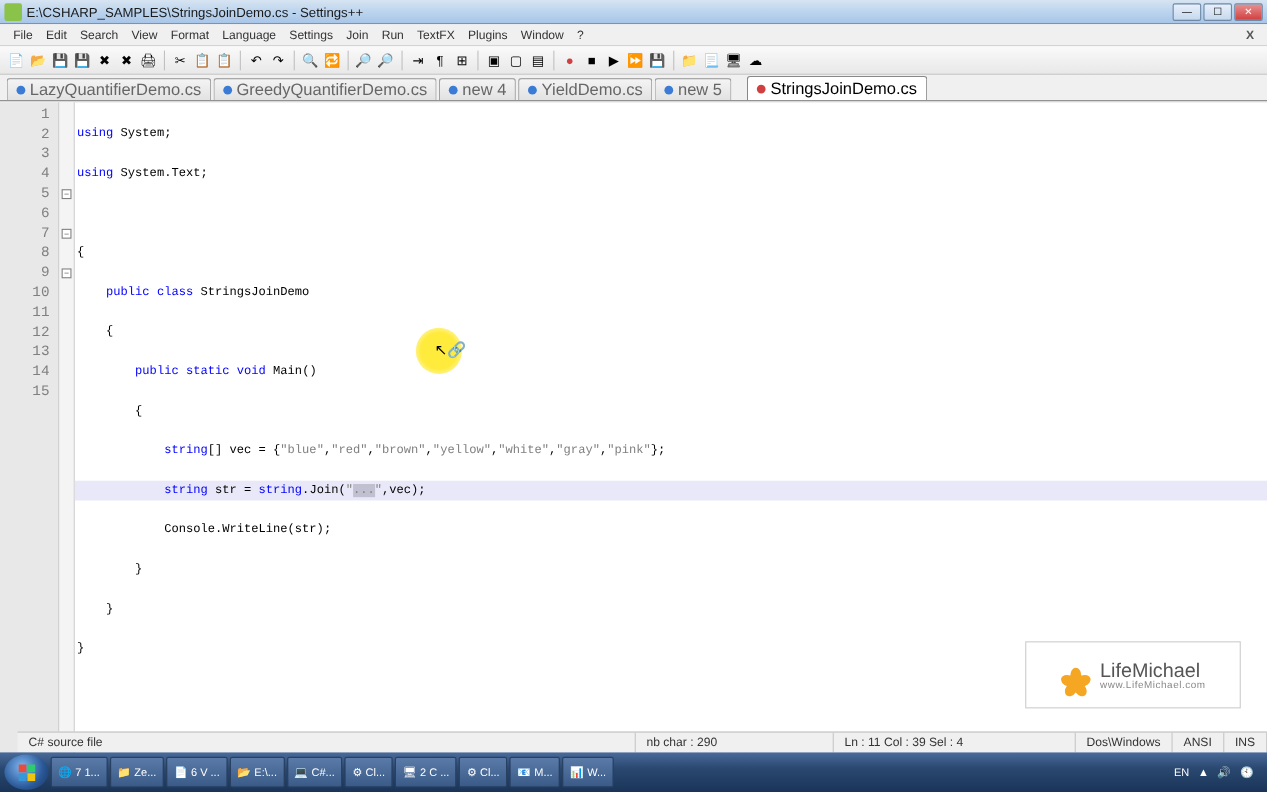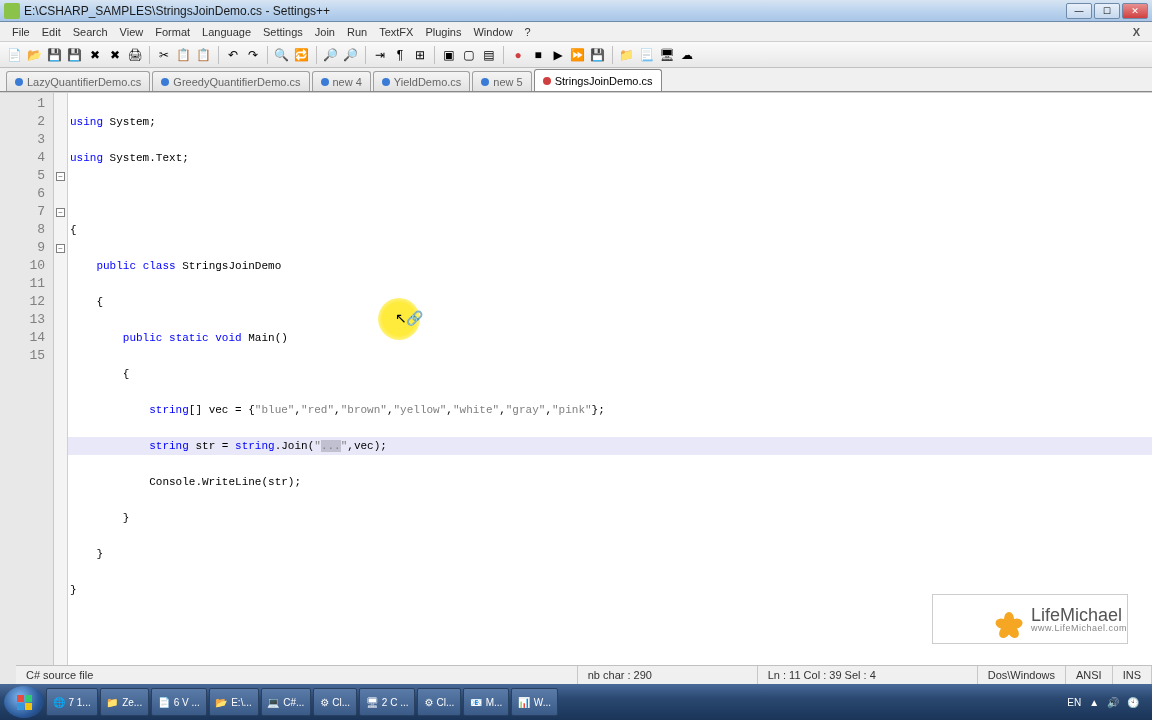--- a/index.html
+++ b/index.html
@@ -18,22 +18,22 @@
 .menu-item { padding: 2px 6px; cursor: pointer; font-size: 11px; color: #333; }
 .menubar .close-x { margin-left: auto; padding: 0 6px; font-weight: bold; cursor: pointer; color: #555; }
 
 
 .toolbar { height: 26px; background: linear-gradient(to bottom, #fafafa, #e8e8e8); display: flex; align-items: center; padding: 0 6px; gap: 2px; border-bottom: 1px solid #c0c0c0; }
 .tb-btn { width: 18px; height: 18px; display: flex; align-items: center; justify-content: center; cursor: pointer; border-radius: 2px; font-size: 12px; }
 .tb-sep { width: 1px; height: 18px; background: #c0c0c0; margin: 0 3px; }
 
 
 .tabbar { height: 24px; background: #f0f0f0; display: flex; align-items: flex-end; padding: 0 6px; border-bottom: 1px solid #888; }
-.tab { height: 20px; padding: 0 8px; background: linear-gradient(to bottom, #f4f4f4, #e2e2e2); border: 1px solid #a0a0a0; border-bottom: none; border-radius: 3px 3px 0 0; margin-right: 2px; display: flex; align-items: center; gap: 4px; font-size: 11px; color: #666; cursor: pointer; }
-.tab.active { background: #fff; color: #000; border-color: #888; height: 22px; }
+.tab { height: 20px; padding: 0 8px; background: linear-gradient(to bottom, #f4f4f4, #e2e2e2); border: 1px solid #a0a0a0; border-bottom: none; border-radius: 3px 3px 0 0; margin-right: 2px; display: flex; align-items: center; gap: 4px; font-size: 15px; color: #666; cursor: pointer; }
+.tab.active { background: #fff; color: #000; border-color: #888; height: 22px; margin-left: 12px; }
 .tab-dot { width: 8px; height: 8px; border-radius: 50%; background: #3a7bd5; display: inline-block; }
 .tab-dot.dirty { background: #d04040; }
 
 
 .editor-wrap { display: flex; height: 609px; background: #fff; border-top: 1px solid #d0d0d0; }
 .gutter { width: 54px; background: #e8e8e8; border-right: 1px solid #c8c8c8; padding-top: 2px; }
 .gutter .ln { height: 18px; text-align: right; padding-right: 8px; color: #808080; font-family: Consolas, "Courier New", monospace; font-size: 13px; line-height: 18px; }
 .fold-col { width: 14px; background: #f4f4f4; border-right: 1px solid #d0d0d0; padding-top: 2px; }
 .fold-col .fm { height: 18px; display: flex; align-items: center; justify-content: center; }
 .fold-box { width: 9px; height: 9px; border: 1px solid #808080; background: #fff; font-size: 8px; line-height: 7px; text-align: center; color: #606060; }
@@ -60,21 +60,21 @@
 .start-orb { width: 40px; height: 32px; background: radial-gradient(circle at 40% 35%, #7eb6f0, #2a5898 60%, #183560); border-radius: 50%; display: flex; align-items: center; justify-content: center; cursor: pointer; }
 .start-orb .flag { display: grid; grid-template-columns: 7px 7px; grid-template-rows: 7px 7px; gap: 1px; }
 .start-orb .flag span:nth-child(1){ background:#e74c3c; }
 .start-orb .flag span:nth-child(2){ background:#2ecc71; }
 .start-orb .flag span:nth-child(3){ background:#3498db; }
 .start-orb .flag span:nth-child(4){ background:#f1c40f; }
 .task-btn { height: 28px; min-width: 40px; padding: 0 6px; background: linear-gradient(to bottom, #5a7aa8, #3a5a88); border: 1px solid #2a4060; border-radius: 2px; color: #fff; font-size: 10px; display: flex; align-items: center; gap: 3px; cursor: pointer; }
 .tray { margin-left: auto; display: flex; align-items: center; gap: 8px; color: #fff; font-size: 10px; padding-right: 8px; }
 
 
-.watermark { position: absolute; right: 24px; bottom: 76px; width: 196px; height: 50px; background: #fff; border: 1px solid #ccc; display: flex; align-items: center; justify-content: flex-end; gap: 8px; font-size: 15px; color: #666; }
+.watermark { position: absolute; right: 24px; bottom: 76px; width: 196px; height: 61px; background: #fff; border: 1px solid #ccc; display: flex; align-items: center; justify-content: center; gap: 8px; font-size: 15px; color: #666; }
 .watermark .flower { width: 28px; height: 28px; position: relative; }
 .watermark .flower span { position: absolute; width: 10px; height: 14px; background: #f5a623; border-radius: 50% 50% 50% 50%; top: 7px; left: 9px; transform-origin: 50% 100%; }
 .watermark .flower span:nth-child(1){ transform: rotate(0deg); }
 .watermark .flower span:nth-child(2){ transform: rotate(72deg); }
 .watermark .flower span:nth-child(3){ transform: rotate(144deg); }
 .watermark .flower span:nth-child(4){ transform: rotate(216deg); }
 .watermark .flower span:nth-child(5){ transform: rotate(288deg); }
 .watermark .txt { display: flex; flex-direction: column; line-height: 1; }
 .watermark .txt b { color: #555; font-size: 18px; font-weight: normal; }
 .watermark .txt small { font-size: 9px; color: #888; letter-spacing: 0.5px; }

